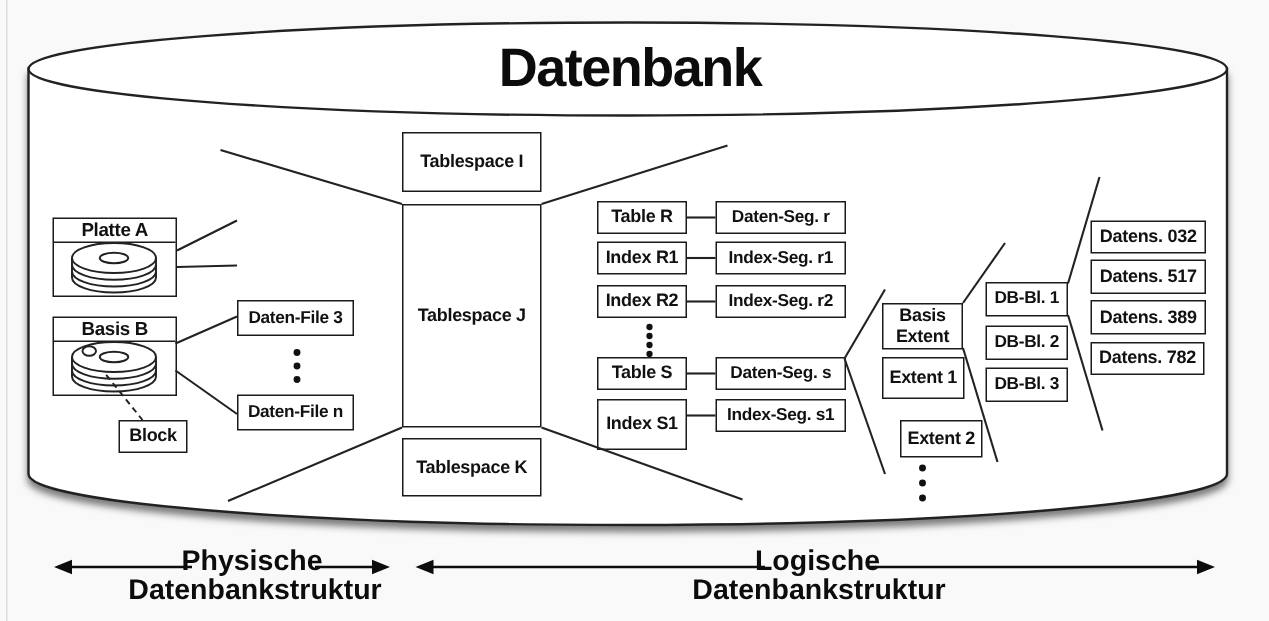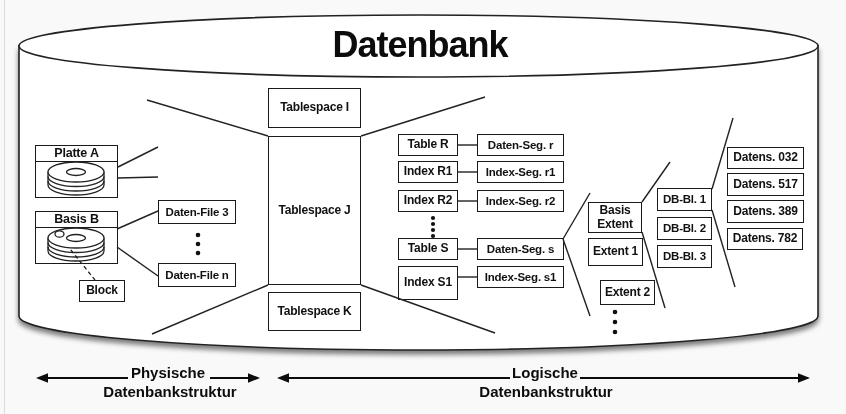--- a/index.html
+++ b/index.html
@@ -21,21 +21,21 @@
     box-sizing:border-box;letter-spacing:-0.2px;
   }
   .sm{font-size:11.5px;}
   .platte{flex-direction:column;justify-content:flex-start;}
   .platte-hd{
     width:100%;border-bottom:1.6px solid #1a1a1a;padding:0 0 1px 0;
     font-size:12.5px;font-weight:700;
   }
   .legend{
     position:absolute;transform:translateX(-50%);white-space:nowrap;
-    font-size:15px;font-weight:700;color:#0c0c0c;
+    font-size:19px;font-weight:700;color:#0c0c0c;
   }
 </style>
 </head>
 <body>
 
 <div class="stage">
   <div class="edge"></div>
 
   <svg width="846" height="414">
     <defs>

